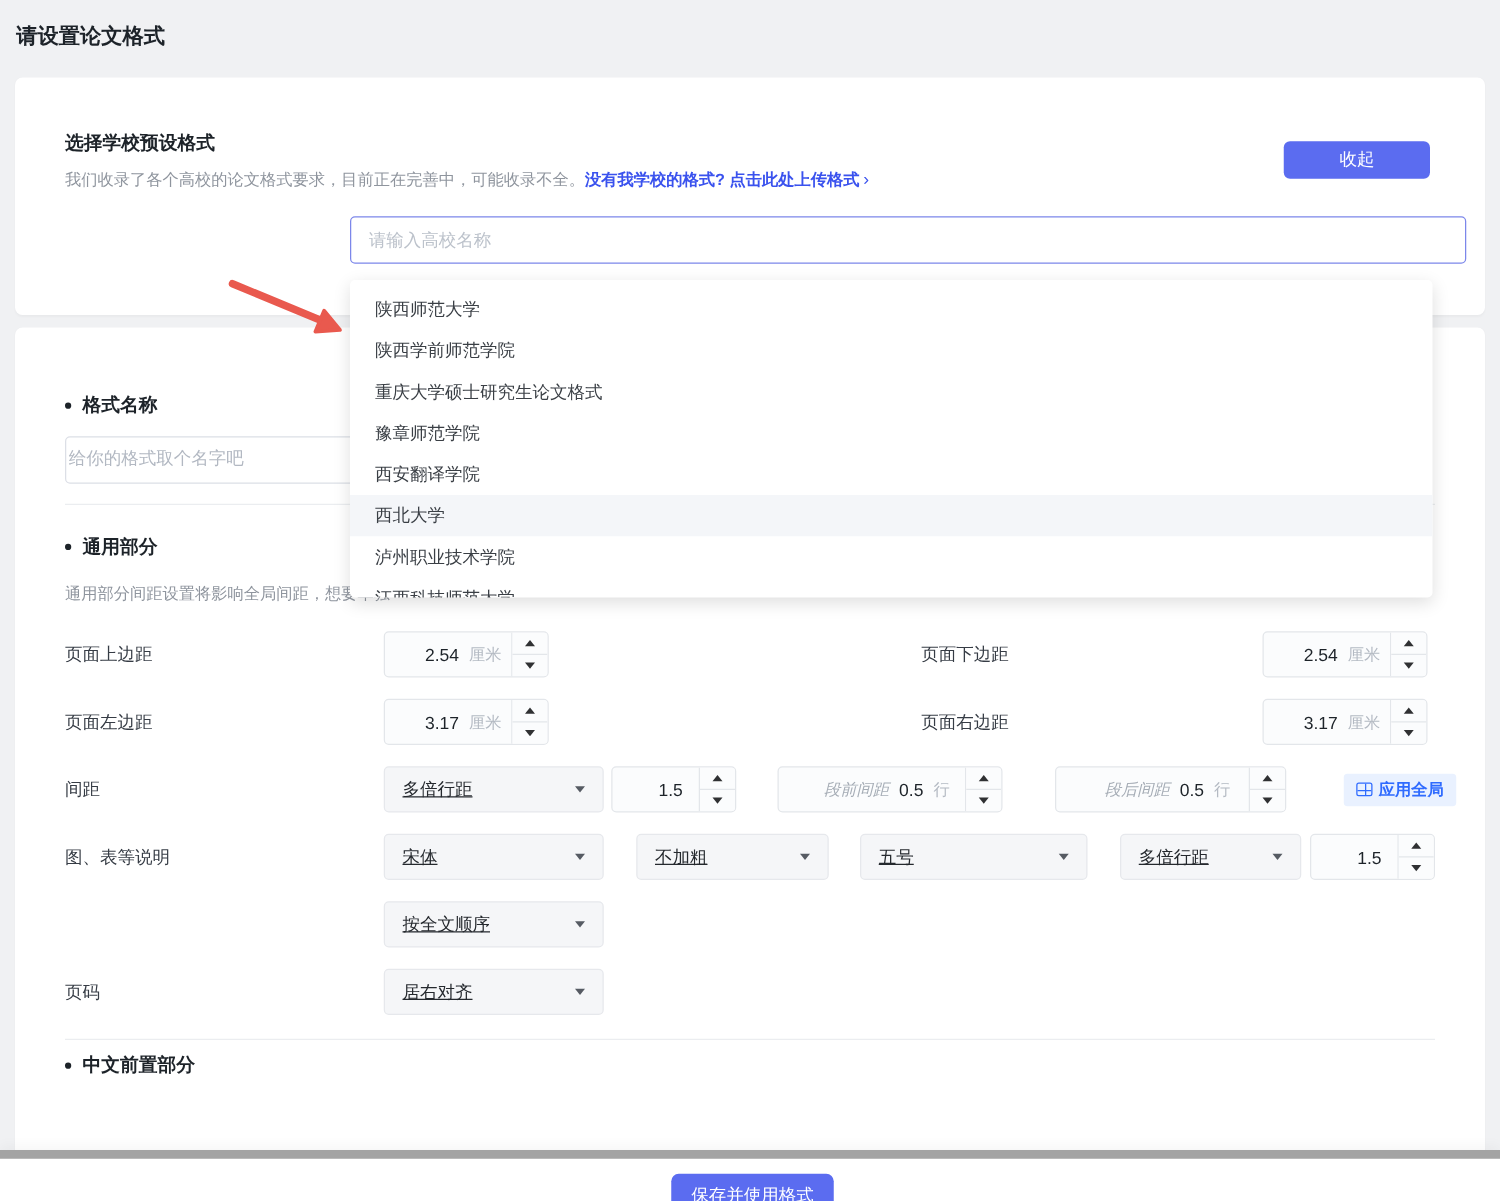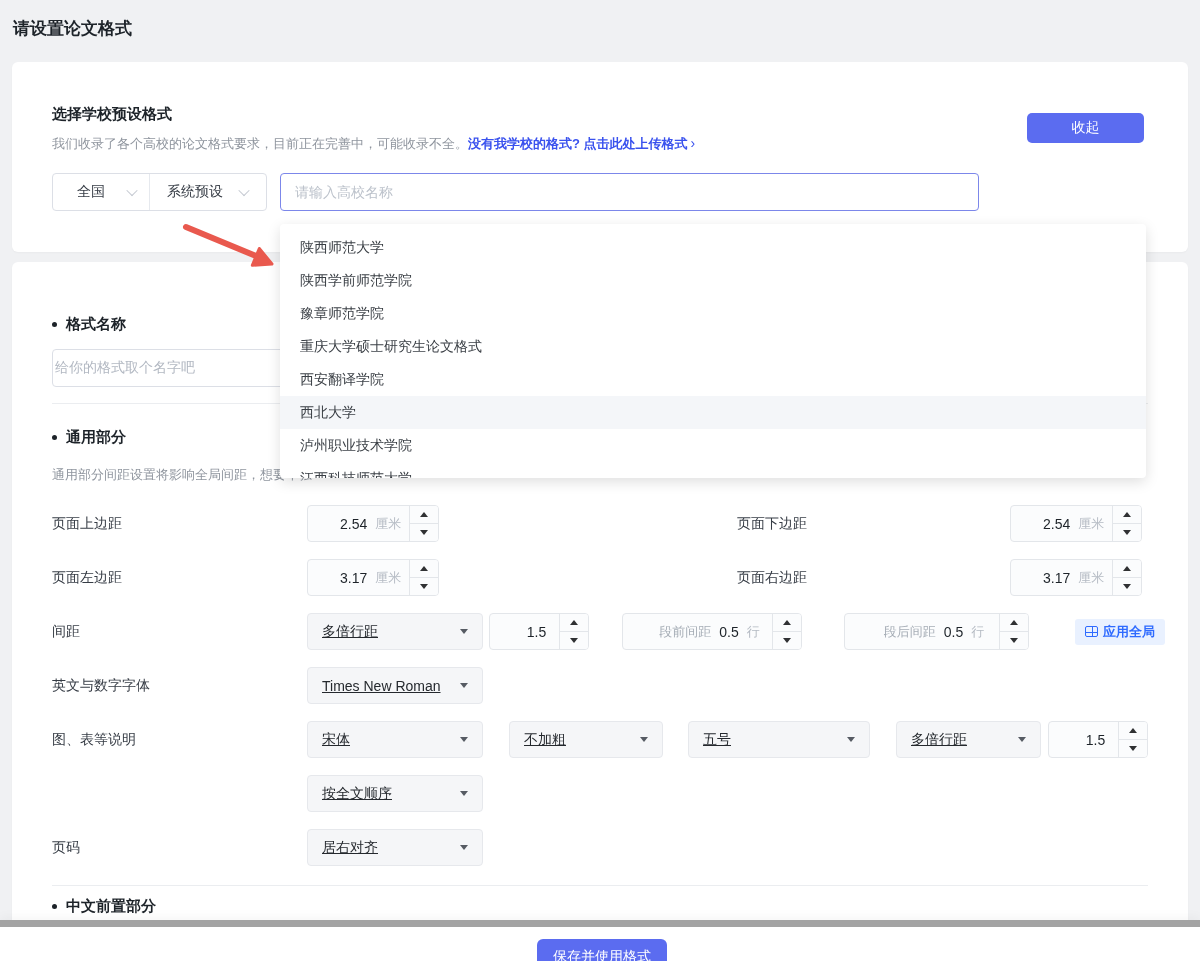--- a/index.html
+++ b/index.html
@@ -27,21 +27,21 @@
 
   .select-group { position:absolute; left:40px; top:111px; width:215px; height:38px; border:1px solid #dcdfe6; border-radius:4px;
     display:flex; align-items:stretch; background:#fff; }
   .select-seg { display:flex; align-items:center; justify-content:space-between; cursor:pointer; }
   .seg-region { flex:0 0 96px; padding:0 13px 0 24px; }
   .seg-source { flex:1; padding:0 18px 0 17px; }
   .seg-divider { width:1px; background:#e6e9ee; }
   .select-seg .lbl { font-size:14px; color:#363c45; }
   .chev { width:8px; height:8px; border-right:1.6px solid #c3c8d0; border-bottom:1.6px solid #c3c8d0; transform:rotate(45deg) translate(-1px,-1px); }
 
-  .search-input { position:absolute; left:268px; top:111px; width:699px; height:38px; border:1px solid #7c87ea; border-radius:4px;
+  .search-input { position:absolute; left:268px; top:111px; width:893px; height:38px; border:1px solid #7c87ea; border-radius:4px;
     padding:0 14px; font-size:14px; font-family:inherit; color:#1d2329; background:#fff; outline:none; }
   .search-input::placeholder { color:#bcc2cb; }
 
   
   .dropdown { position:absolute; left:280px; top:224px; width:866px; height:254px; background:#fff; border-radius:4px;
     box-shadow:0 4px 14px rgba(0,0,0,.13); overflow:hidden; padding-top:7px; z-index:30; }
   .dd-item { height:33px; line-height:33px; padding-left:20px; font-size:14px; color:#3a3f45; cursor:pointer; white-space:nowrap; }
   .dd-item.hl { background:#f4f6f9; }
 
   
@@ -65,21 +65,21 @@
   
   .sel { height:37px; background:#f5f6f8; border:1px solid #e6e8ec; border-radius:4px; display:flex; align-items:center;
     justify-content:space-between; padding:0 14px; cursor:pointer; }
   .sel .sel-lbl { font-size:14px; color:#25292e;text-decoration:underline; }
   .caret { width:0; height:0; border-left:4.5px solid transparent; border-right:4.5px solid transparent; border-top:5.5px solid #565b63; margin-left:10px; }
   .w176{width:176px} .w182{width:182px} .w154{width:154px} .w145{width:145px}
 
   
   .stepper { display:flex; height:37px; background:#fbfcfd; border:1px solid #e3e6ea; border-radius:4px; overflow:hidden;padding-left:24px; }
   .stepper .body { flex:1; display:flex; align-items:center; justify-content:center; gap:8px; padding:0 8px; white-space:nowrap; }
-  .stepper .g-lbl { font-size:13px; color:#a6adb6; }
+  .stepper .g-lbl { font-size:13px; color:#a6adb6;font-style:italic; }
   .stepper .val { font-size:14px; color:#1d2329; }
   .stepper .unit { font-size:13px; color:#b4bac3; }
   .arrows { width:29px; border-left:1px solid #e3e6ea; display:flex; flex-direction:column; }
   .arrow-btn { flex:1; display:flex; align-items:center; justify-content:center; cursor:pointer; background:#fbfcfd; }
   .arrow-btn.down { border-top:1px solid #e3e6ea; }
   .tri-up { width:0; height:0; border-left:4px solid transparent; border-right:4px solid transparent; border-bottom:5px solid #303133; }
   .tri-down { width:0; height:0; border-left:4px solid transparent; border-right:4px solid transparent; border-top:5px solid #303133; }
   .w132{width:132px} .w100{width:100px} .w180{width:180px} .w178{width:185px}
 
   .ml-sec{margin-left:298px; flex:0 0 273px;}
@@ -106,31 +106,20 @@
 
 <div class="page-title">请设置论文格式</div>
 
 <div class="card" id="preset-card">
   <div class="preset-title">选择学校预设格式</div>
   <div class="preset-desc">
     <span>我们收录了各个高校的论文格式要求，目前正在完善中，可能收录不全。</span><span class="upload-link"><span>没有我学校的格式? 点击此处上传格式</span><span class="link-chevron">›</span></span>
   </div>
   <button class="collapse-btn">收起</button>
 
-  <div class="select-group">
-    <div class="select-seg seg-region">
-      <span class="lbl">全国</span>
-      <span class="chev"></span>
-    </div>
-    <div class="seg-divider"></div>
-    <div class="select-seg seg-source">
-      <span class="lbl">系统预设</span>
-      <span class="chev"></span>
-    </div>
-  </div>
 
   <input class="search-input" type="text" placeholder="请输入高校名称" style="">
 </div>
 
 <div class="card" id="format-card">
   <div class="sec-heading" id="fmt-heading">
     <span class="dot"></span>
     <span>格式名称</span>
   </div>
   <input class="name-input" type="text" placeholder="给你的格式取个名字吧" style="">
@@ -258,27 +247,20 @@
               <span class="tri-down"></span>
             </div>
           </div>
       </div>
       <button class="apply-global ml46">
         <span class="grid-icon"></span>
         <span>应用全局</span>
       </button>
     </div>
 
-    <div class="form-row">
-      <div class="row-label">英文与数字字体</div>
-      <div class="sel w176">
-        <span class="sel-lbl">Times New Roman</span>
-          <span class="caret"></span>
-      </div>
-    </div>
 
     <div class="form-row">
       <div class="row-label">图、表等说明</div>
       <div class="sel w176">
         <span class="sel-lbl">宋体</span>
           <span class="caret"></span>
       </div>
       <div class="sel w154 ml26">
         <span class="sel-lbl">不加粗</span>
           <span class="caret"></span>
@@ -326,22 +308,22 @@
   <div class="divider" id="cn-divider"></div>
   <div class="sec-heading" id="cn-heading">
     <span class="dot"></span>
     <span>中文前置部分</span>
   </div>
 </div>
 
 <div class="dropdown" id="uni-dropdown">
     <div class="dd-item">陕西师范大学</div>
     <div class="dd-item">陕西学前师范学院</div>
+    <div class="dd-item">重庆大学硕士研究生论文格式</div>
     <div class="dd-item">豫章师范学院</div>
-    <div class="dd-item">重庆大学硕士研究生论文格式</div>
     <div class="dd-item">西安翻译学院</div>
     <div class="dd-item hl">西北大学</div>
     <div class="dd-item">泸州职业技术学院</div>
     <div class="dd-item">江西科技师范大学</div>
   </div>
 
 <svg class="arrow-svg" width="120" height="70" viewBox="0 0 120 70">
   <path d="M20 16 L90 45" stroke="#e9594e" stroke-width="6" stroke-linecap="round" fill="none"></path>
   <path d="M106 53 L86.3 54.3 L93.3 37.5 Z" fill="#e9594e" stroke="#e9594e" stroke-width="3" stroke-linejoin="round"></path>
 </svg>

